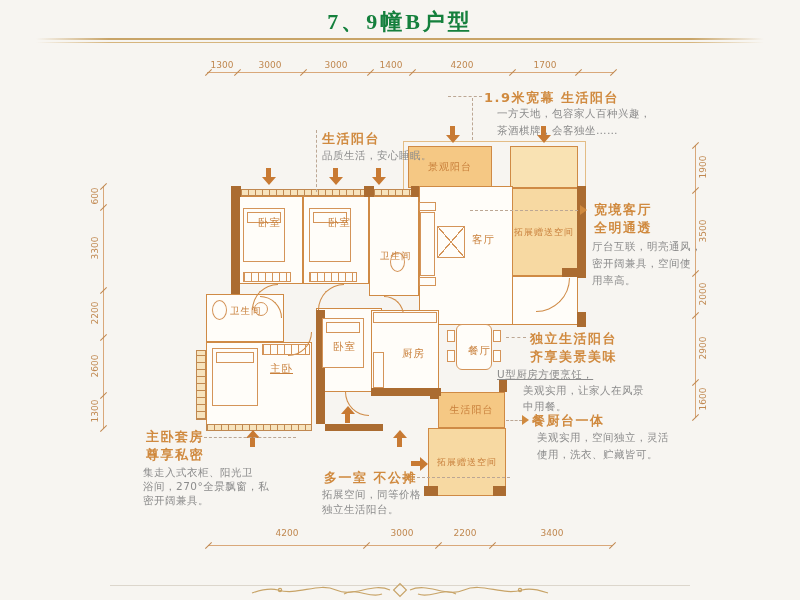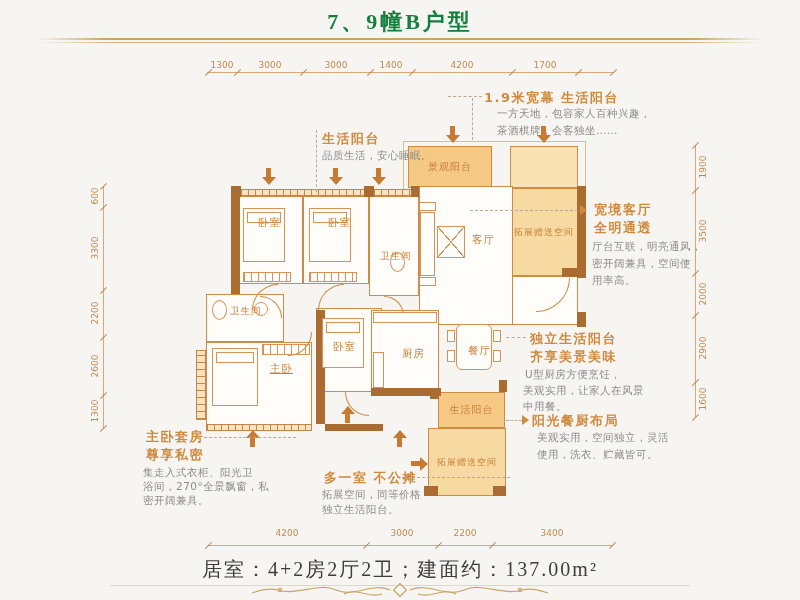--- a/index.html
+++ b/index.html
@@ -240,50 +240,49 @@
     <div class="at" style="left:594px;top:219px;">全明通透</div>
     <div class="ab" style="left:592px;top:240px;">厅台互联，明亮通风，</div>
     <div class="ab" style="left:592px;top:257px;">密开阔兼具，空间使</div>
     <div class="ab" style="left:592px;top:274px;">用率高。</div>
   </div>
 
   <div>
     <div class="dashh" style="left:506px;top:337px;width:20px;"></div>
     <div class="at" style="left:530px;top:330px;">独立生活阳台</div>
     <div class="at" style="left:530px;top:348px;">齐享美景美味</div>
-    <div class="ab" style="left:525px;top:368px;">U型厨房方便烹饪，</div>
+    <div class="ab" style="left:497px;top:368px;text-decoration:underline;">U型厨房方便烹饪，</div>
     <div class="ab" style="left:523px;top:384px;">美观实用，让家人在风景</div>
     <div class="ab" style="left:523px;top:400px;">中用餐。</div>
   </div>
 
   <div>
     <div class="dashh" style="left:506px;top:420px;width:16px;"></div>
     <div class="tri-r" style="left:522px;top:415px;"></div>
-    <div class="at" style="left:532px;top:412px;">阳光餐厨布局</div>
+    <div class="at" style="left:532px;top:412px;">餐厨台一体</div>
     <div class="ab" style="left:537px;top:431px;">美观实用，空间独立，灵活</div>
     <div class="ab" style="left:537px;top:448px;">使用，洗衣、贮藏皆可。</div>
   </div>
 
   <div>
     <div class="dashh" style="left:204px;top:437px;width:92px;"></div>
     <div class="at" style="left:146px;top:428px;">主卧套房</div>
     <div class="at" style="left:146px;top:446px;">尊享私密</div>
     <div class="ab" style="left:143px;top:466px;">集走入式衣柜、阳光卫</div>
     <div class="ab" style="left:143px;top:480px;">浴间，270°全景飘窗，私</div>
     <div class="ab" style="left:143px;top:494px;">密开阔兼具。</div>
   </div>
 
   <div>
     <div class="dashh" style="left:392px;top:477px;width:118px;"></div>
     <div class="at" style="left:324px;top:469px;">多一室 不公摊</div>
     <div class="ab" style="left:322px;top:488px;">拓展空间，同等价格</div>
     <div class="ab" style="left:322px;top:503px;">独立生活阳台。</div>
   </div>
 
-  <div class="summary">居室：4+2房2厅2卫；建面约：137.00m²</div>
   <div class="hairline"></div>
   <svg class="abs" style="left:250px;top:581px;" width="300" height="19" viewBox="0 0 300 19">
     <g stroke="#c8a468" fill="none" stroke-width="1.2">
       <path d="M140 9 C 122 1, 104 17, 86 9 C 68 1, 48 15, 28 9 C 18 6, 8 10, 2 12"></path>
       <path d="M160 9 C 178 1, 196 17, 214 9 C 232 1, 252 15, 272 9 C 282 6, 292 10, 298 12"></path>
       <path d="M132 13 C 120 18, 106 6, 94 13"></path>
       <path d="M168 13 C 180 18, 194 6, 206 13"></path>
       <rect x="145.5" y="4.5" width="9" height="9" transform="rotate(45 150 9)"></rect>
       <circle cx="30" cy="9" r="1.6"></circle>
       <circle cx="270" cy="9" r="1.6"></circle>

